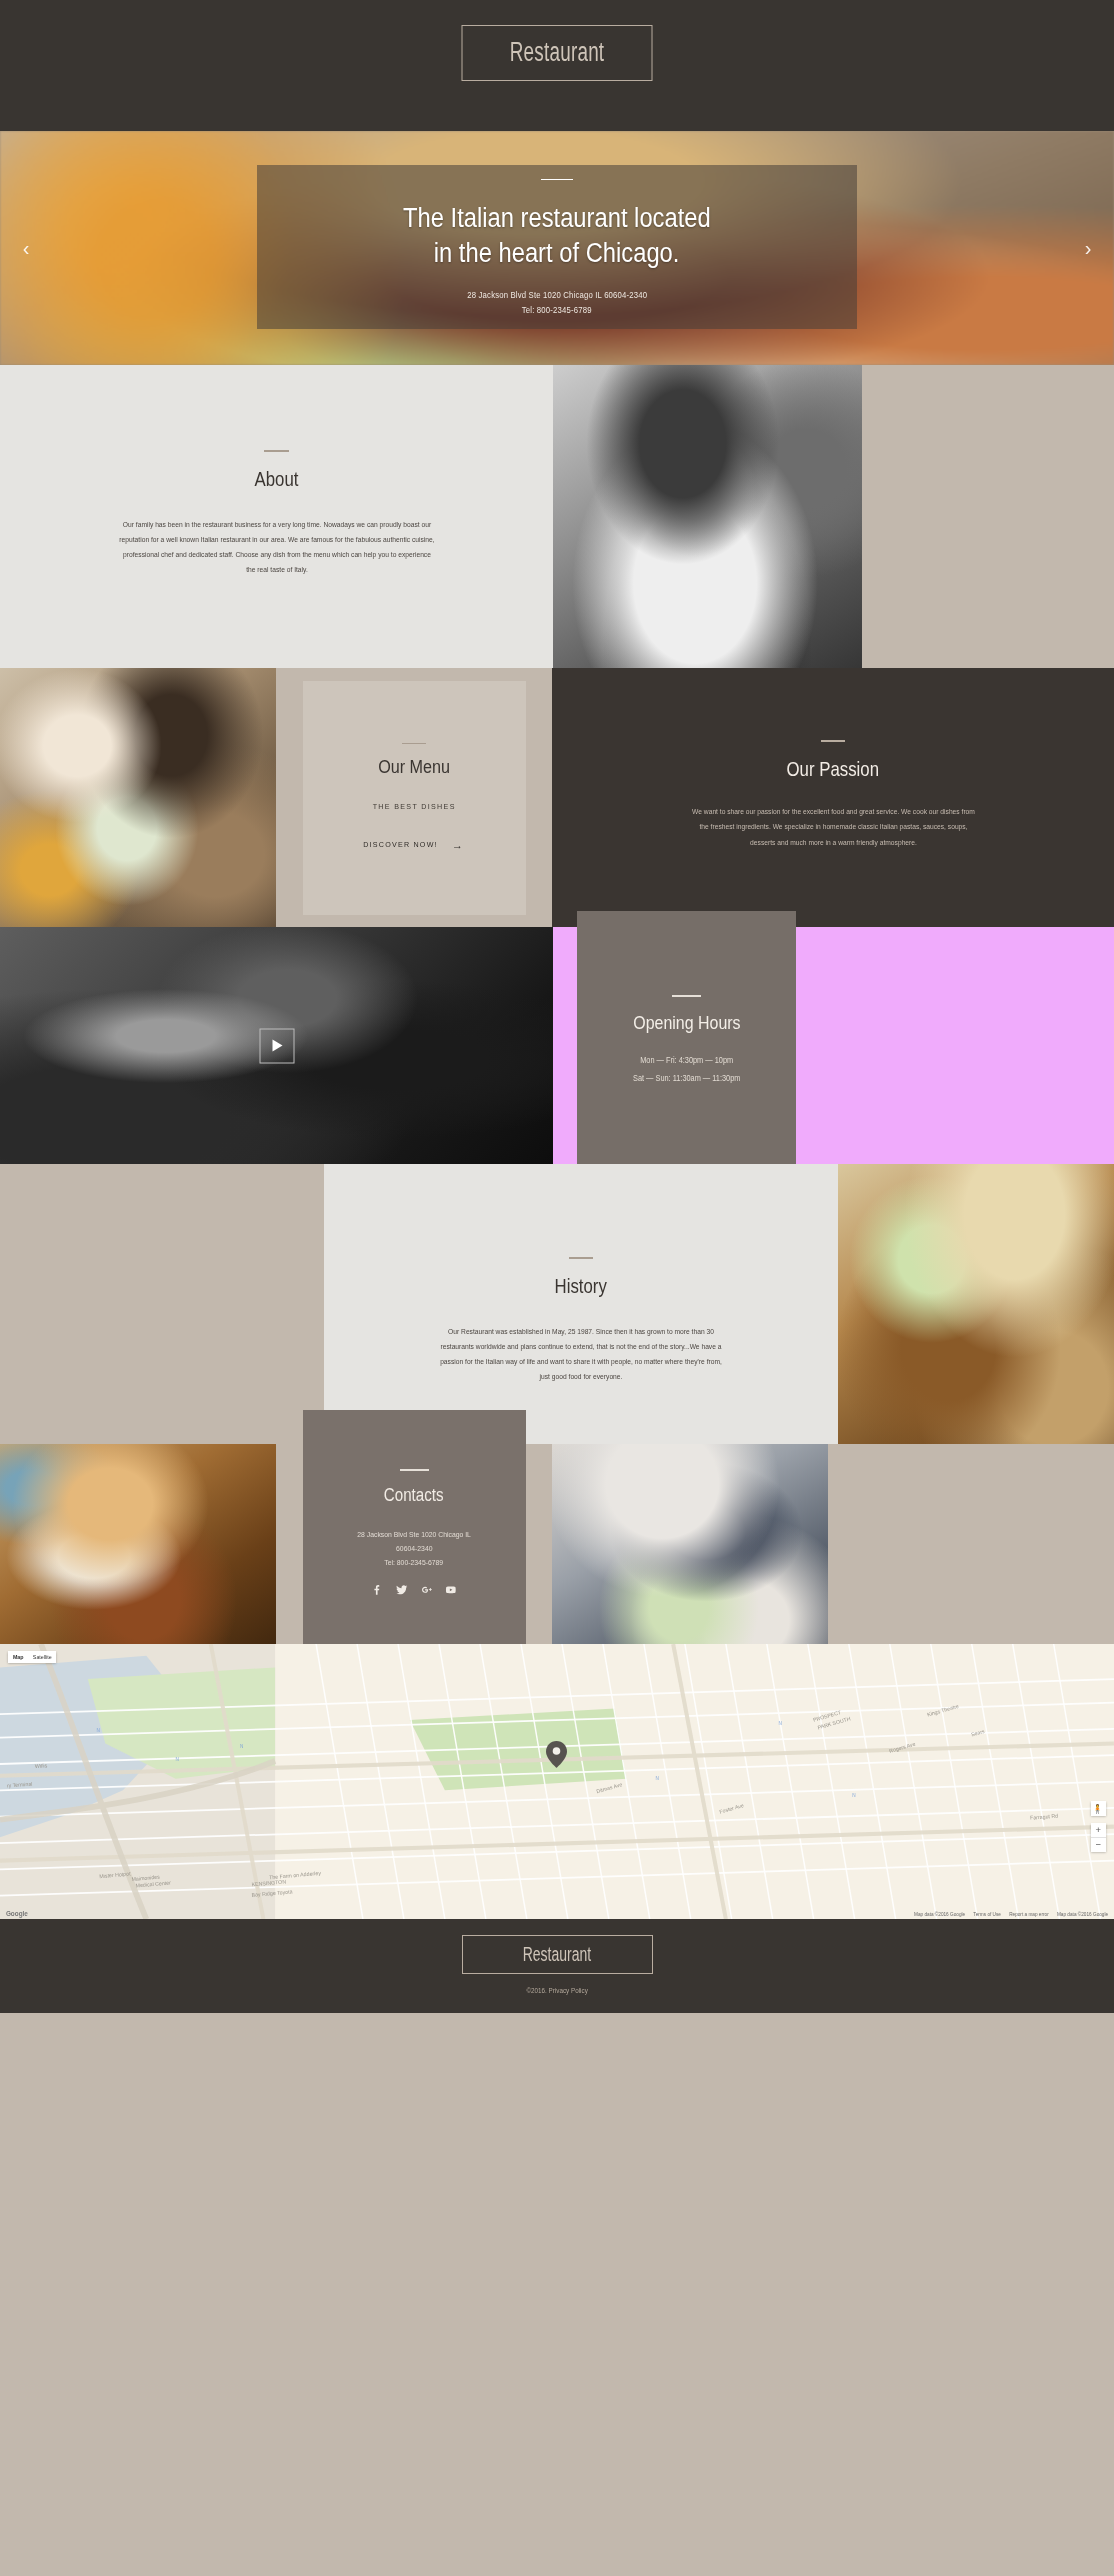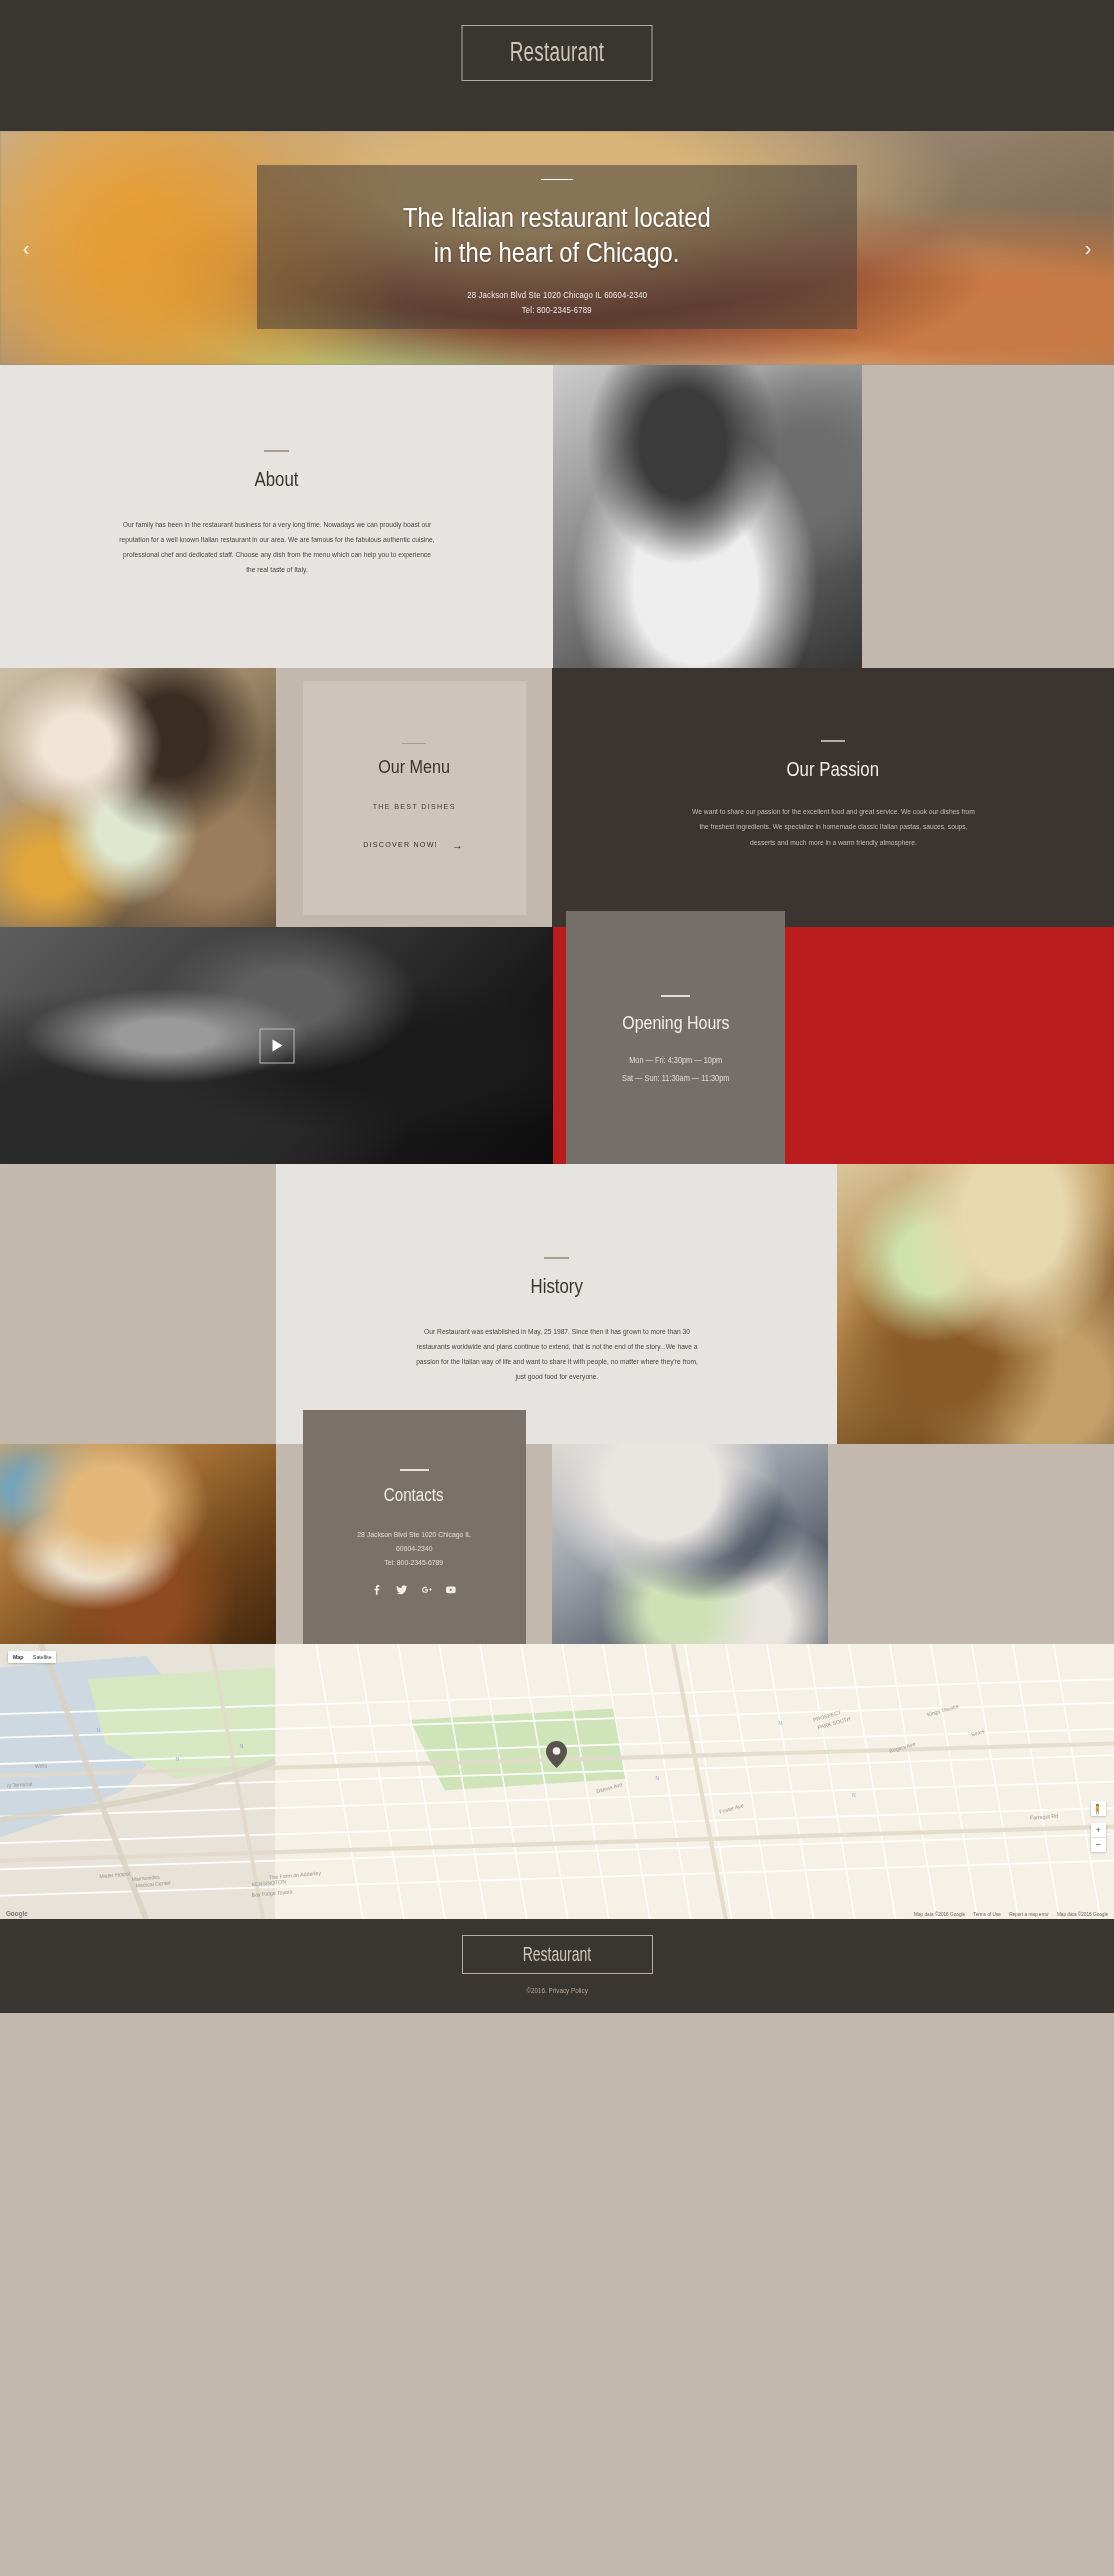--- a/index.html
+++ b/index.html
@@ -194,22 +194,22 @@
     display:flex; align-items:center; justify-content:center;
     cursor:pointer;
   }
   .play-tri {
     width:0; height:0; margin-left:2.3px;
     border-left:10px solid #ffffff;
     border-top:6.4px solid transparent;
     border-bottom:6.4px solid transparent;
   }
   .hours-wrap {
-    flex:1; background:#b91c1c;
-    display:flex; align-items:center; padding-left:13px;
+    flex:1; background:#f0abfc;
+    display:flex; align-items:center; padding-left:24px;
   }
   .hours-card {
     width:219px; height:259px; background:#766e68;
     display:flex; flex-direction:column; align-items:center;
     padding-top:84px; margin-top:-10.5px;
   }
   .rule-on-card { width:29px; height:1.8px; background:#e6e0d8; }
   .hours-title {
     font-size:19px; color:#f4efe8; font-weight:300;
     transform:scaleX(.84); margin-top:15px;
@@ -217,23 +217,24 @@
   .hours-line {
     font-size:8.2px; color:#e2dbd2; margin-top:9.4px;
     transform:scaleX(.90);
   }
   .hours-line.first { margin-top:22px; }
 
   
   .history-row { display:flex; height:280px; }
   .history-left { width:276px; background:#c2b8ad; }
   .history-mid {
-    width:561px; background:#e5e4e1;
+    width:514px; background:#e5e4e1;
     display:flex; flex-direction:column; align-items:center;
     padding-top:93px;
+    margin-left:48px;
   }
   .history-copy { width:328px; margin-top:26px; }
   .history-img {
     flex:1;
     background:
       radial-gradient(ellipse at 64% 18%, #e8d9ae 0 20%, rgba(0,0,0,0) 44%),
       radial-gradient(ellipse at 34% 34%, #cfe2ac 0 13%, rgba(0,0,0,0) 32%),
       radial-gradient(ellipse at 40% 66%, #8a5a28 0 20%, rgba(0,0,0,0) 48%),
       radial-gradient(ellipse at 78% 80%, #c3a06a 0 18%, rgba(0,0,0,0) 46%),
       linear-gradient(150deg,#d9c79d 0%,#b5874c 38%,#7d5528 70%,#523517 100%);

